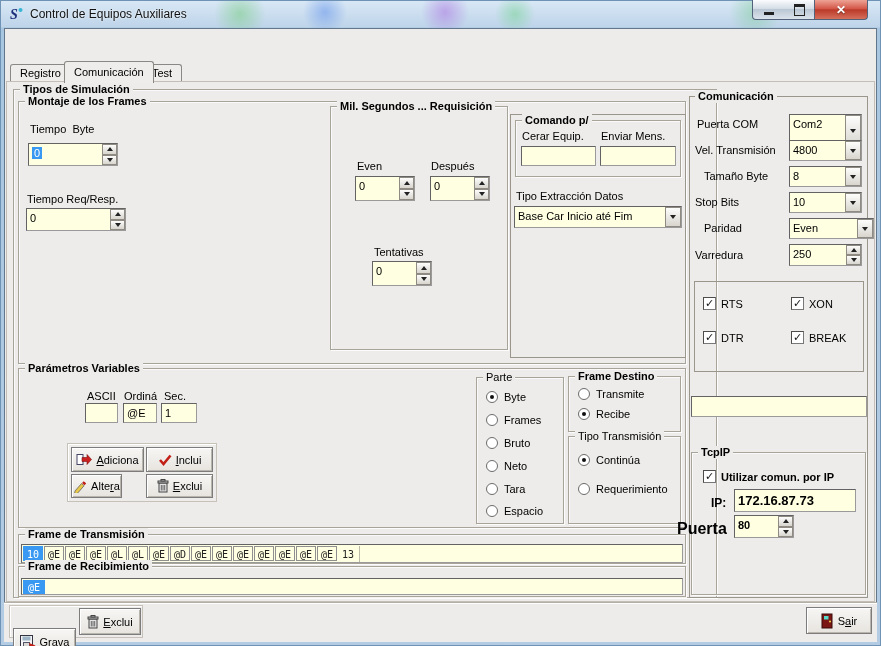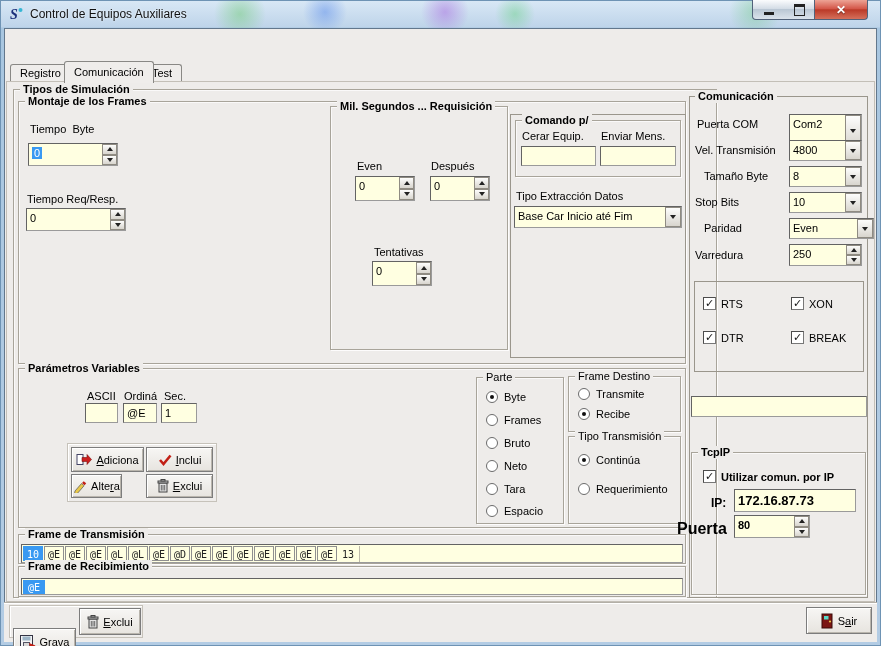--- a/index.html
+++ b/index.html
@@ -261,21 +261,21 @@
   <div class="radio" style="left:486px;top:483px">
       <span class="rb"></span>
       <span>Tara</span>
     </div>
   <div class="radio" style="left:486px;top:505px">
       <span class="rb"></span>
       <span>Espacio</span>
     </div>
 
   <div class="grp" style="left:568px;top:376px;width:113px;height:56px">
-    <span class="glbl" style="font-weight:normal">Frame Destino</span>
+    <span class="glbl" style="font-weight:bold">Frame Destino</span>
   </div>
   <div class="radio" style="left:578px;top:388px">
       <span class="rb"></span>
       <span>Transmite</span>
     </div>
   <div class="radio sel" style="left:578px;top:408px">
       <span class="rb"></span>
       <span>Recibe</span>
     </div>
 
@@ -405,21 +405,21 @@
   </div>
   <div class="cb bold" style="left:703px;top:470px">
       <span class="box">
         <span class="mark">✓</span>
       </span>
       <span>Utilizar comun. por IP</span>
     </div>
   <span class="lab bold" style="left:711px;top:497px;font-size:12px">IP:</span>
   <div class="ylw bold" style="left:734px;top:489px;width:122px;height:23px;font-size:13px;line-height:19px">172.16.87.73</div>
   <span class="lab bold" style="left:677px;top:522px;font-size:16px">Puerta</span>
-  <div class="spin bold" style="left:734px;top:515px;width:76px;height:23px">
+  <div class="spin bold" style="left:734px;top:515px;width:60px;height:23px">
     <span class="val">80</span>
     <span class="sbtns">
         <span class="sb">
           <span class="tri-up"></span>
         </span>
         <span class="sb">
           <span class="tri-dn"></span>
         </span>
       </span>
   </div>

